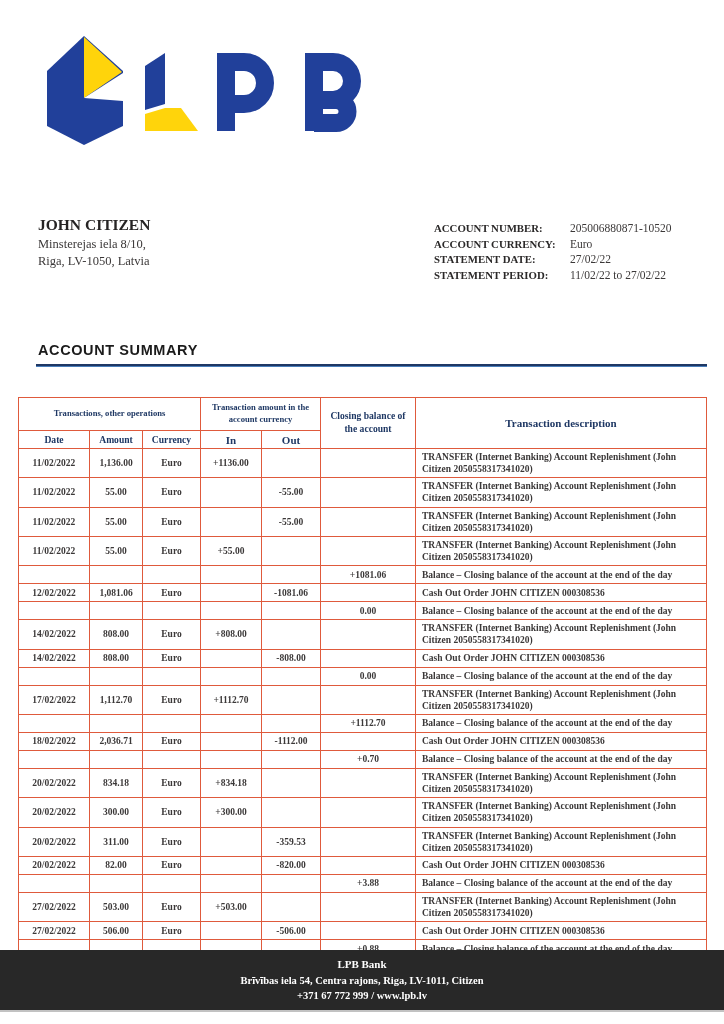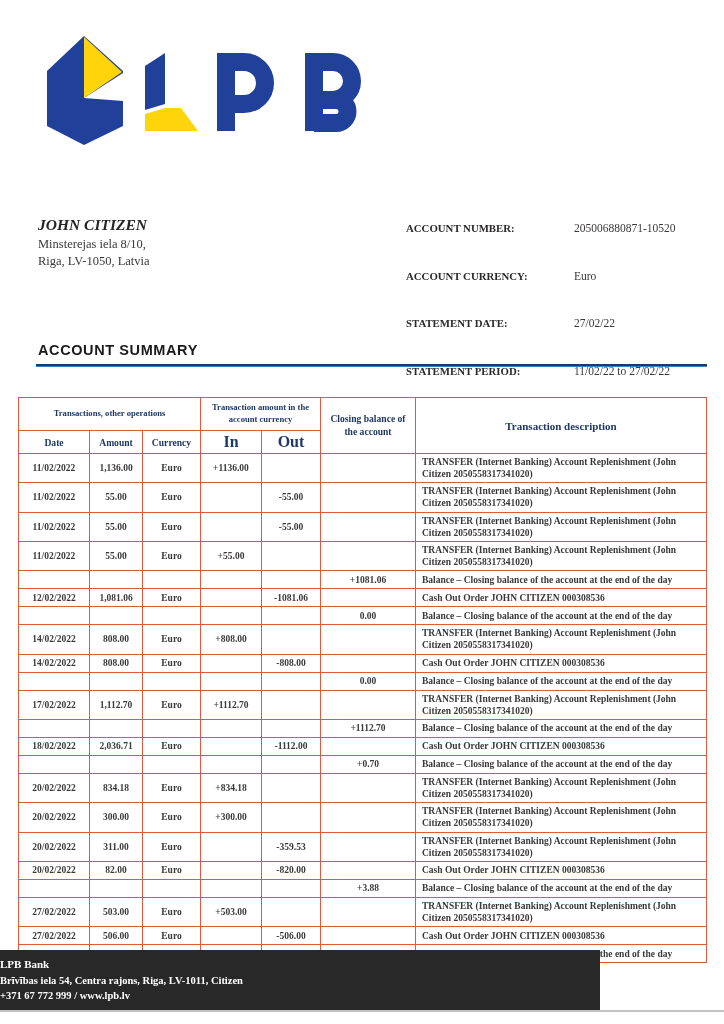--- a/index.html
+++ b/index.html
@@ -5,50 +5,50 @@
   * { margin:0; padding:0; box-sizing:border-box; }
   html,body { background:#ffffff; }
   .page {
     position:relative; width:724px; height:1024px; background:#ffffff;
     font-family:"Liberation Serif", serif; overflow:hidden;
   }
   
   .logo { position:absolute; left:47px; top:36px; }
   
   .customer { position:absolute; left:38px; top:216px; color:#2e2c2c; }
-  .customer .name { font-size:15.5px; font-weight:bold; color:#262424; margin-bottom:2px;font-style:italic; }
+  .customer .name { font-size:15.5px; font-weight:bold; color:#262424; margin-bottom:2px; }
   .customer .addr { font-size:12.5px; line-height:16.5px; color:#3b3838; }
   
-  .acct-info { position:absolute; left:406px; top:221px; display:grid;
-               grid-template-columns:136px auto; column-gap:0; row-gap:0;gap:32px; }
+  .acct-info { position:absolute; left:434px; top:221px; display:grid;
+               grid-template-columns:136px auto; column-gap:0; row-gap:0; }
   .acct-info .lbl { font-size:10.8px; font-weight:bold; color:#2b2929; line-height:15.6px; }
   .acct-info .val { font-size:11.5px; color:#3b3838; line-height:15.6px; }
   
   .section-title { position:absolute; left:38px; top:342px;
     font-family:"Liberation Sans", sans-serif; font-size:14.5px; font-weight:bold;
     letter-spacing:0.6px; color:#1b1b1b; }
   .section-rule { position:absolute; left:36px; top:364px; width:671px; height:3px;
     background:#1F3864; border-bottom:1.5px solid #4A7EBB; }
   
   table.tx { position:absolute; left:18px; top:397px; width:688px;
     border-collapse:collapse; table-layout:fixed; }
   table.tx th, table.tx td { border:1.5px solid #DF5A3C; }
   table.tx th { color:#1F3864; font-weight:bold; text-align:center; vertical-align:middle;
     padding:2px 3px; background:#ffffff; }
   th.group { font-size:8.6px; line-height:1.35; height:33px; }
   th.sub   { font-size:9.6px; height:18px; }
-  th.sub-big { font-size:16px; height:18px;font-family:Liberation Serif, serif; }
+  th.sub-big { font-size:11px; height:18px;font-family:Liberation Serif, serif; }
   th.closing-h { font-size:9.6px; line-height:1.35; }
   th.desc-h { font-size:11px; }
   table.tx td { font-size:9.5px; font-weight:bold; color:#3B3838; text-align:center;
     vertical-align:middle; padding:2px 3px; height:18px; line-height:1.28; }
   table.tx td.desc { text-align:left; padding:2px 6px; }
   
-  .footer { position:absolute; left:0; top:950px; width:600px; height:60px;
-    background:#282828; color:#ffffff; text-align:left; padding-top:7px; }
+  .footer { position:absolute; left:0; top:950px; width:724px; height:60px;
+    background:#282828; color:#ffffff; text-align:center; padding-top:7px; }
   .footer .f1 { font-size:11px; font-weight:bold; line-height:15.5px; }
   .footer .f2, .footer .f3 { font-size:10.5px; font-weight:bold; line-height:15.5px; }
   .footer-edge { position:absolute; left:0; top:1010px; width:724px; height:2px; background:#c2c2c2; }
 </style>
 </head>
 <body>
 
 <div class="page">
 
   <svg class="logo" width="330" height="112" viewBox="0 0 330 112" aria-label="LPB">

